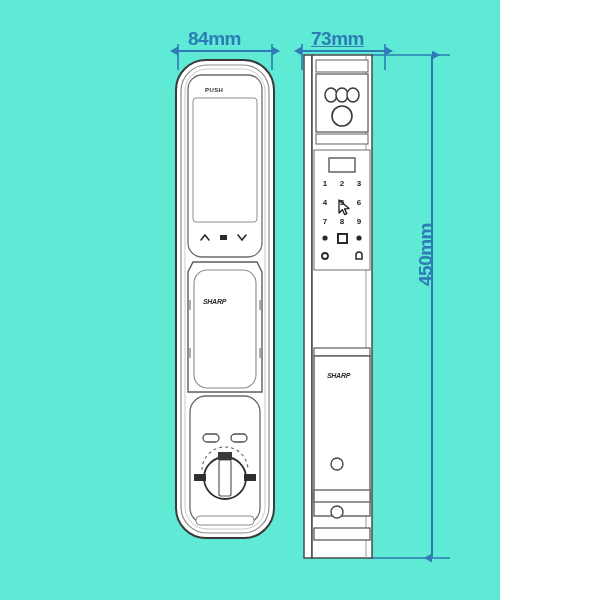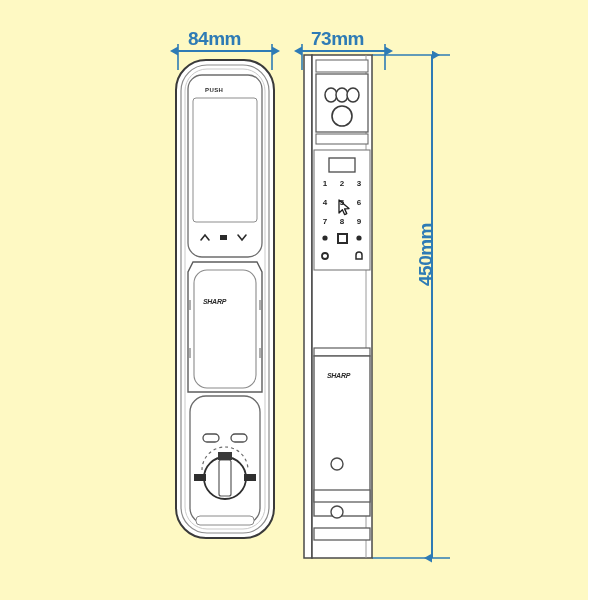--- a/index.html
+++ b/index.html
@@ -1,24 +1,24 @@
 <!DOCTYPE html>
 <html><head>
 <meta charset="utf-8">
 <style>
   html,body{margin:0;padding:0;background:#ffffff;}
   body{width:600px;height:600px;overflow:hidden;
        font-family:"Liberation Sans",sans-serif;}
-  #stage{position:relative;width:588px;height:600px;background:#fef9c3;}
+  #stage{position:relative;width:500px;height:600px;background:#5eead4;}
   svg#drawing{position:absolute;left:0;top:0;width:600px;height:600px;display:block;}
   .dimlabel{position:absolute;color:#2e7bb5;font-weight:bold;
             font-family:"Liberation Sans",sans-serif;letter-spacing:-0.5px;
             white-space:nowrap;}
   #lbl-width-front{left:188px;top:28px;font-size:19px;}
-  #lbl-width-side{left:311px;top:28px;font-size:19px;}
+  #lbl-width-side{left:311px;top:28px;font-size:19px;text-decoration:underline;}
   #lbl-height{left:415px;top:286px;font-size:19px;
               transform:rotate(-90deg);transform-origin:left top;}
   .lockword{position:absolute;color:#2a2a2a;font-weight:bold;
             font-family:"Liberation Sans",sans-serif;white-space:nowrap;}
   #word-push{left:205px;top:87px;font-size:6px;letter-spacing:0.4px;}
   #word-sharp-front{left:203px;top:298px;font-size:7px;letter-spacing:-0.3px;
                     font-style:italic;}
   #word-sharp-side{left:327px;top:372px;font-size:7px;letter-spacing:-0.3px;
                    font-style:italic;}
   .keycap{position:absolute;color:#1c1c1c;font-weight:bold;

